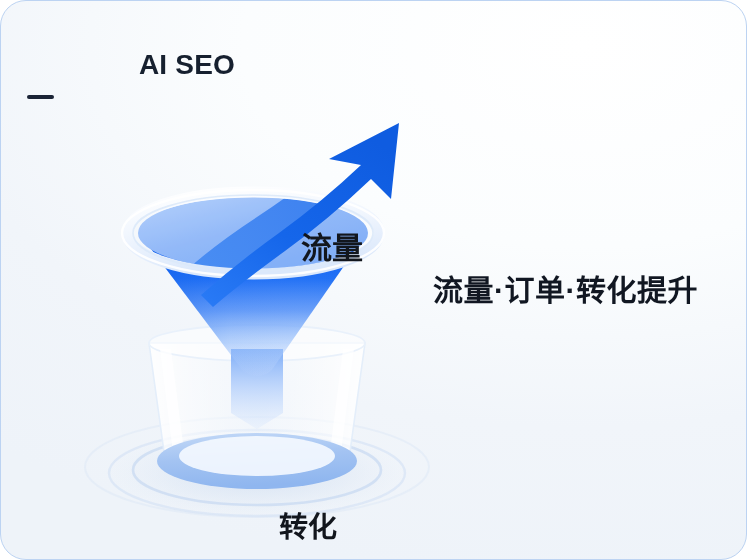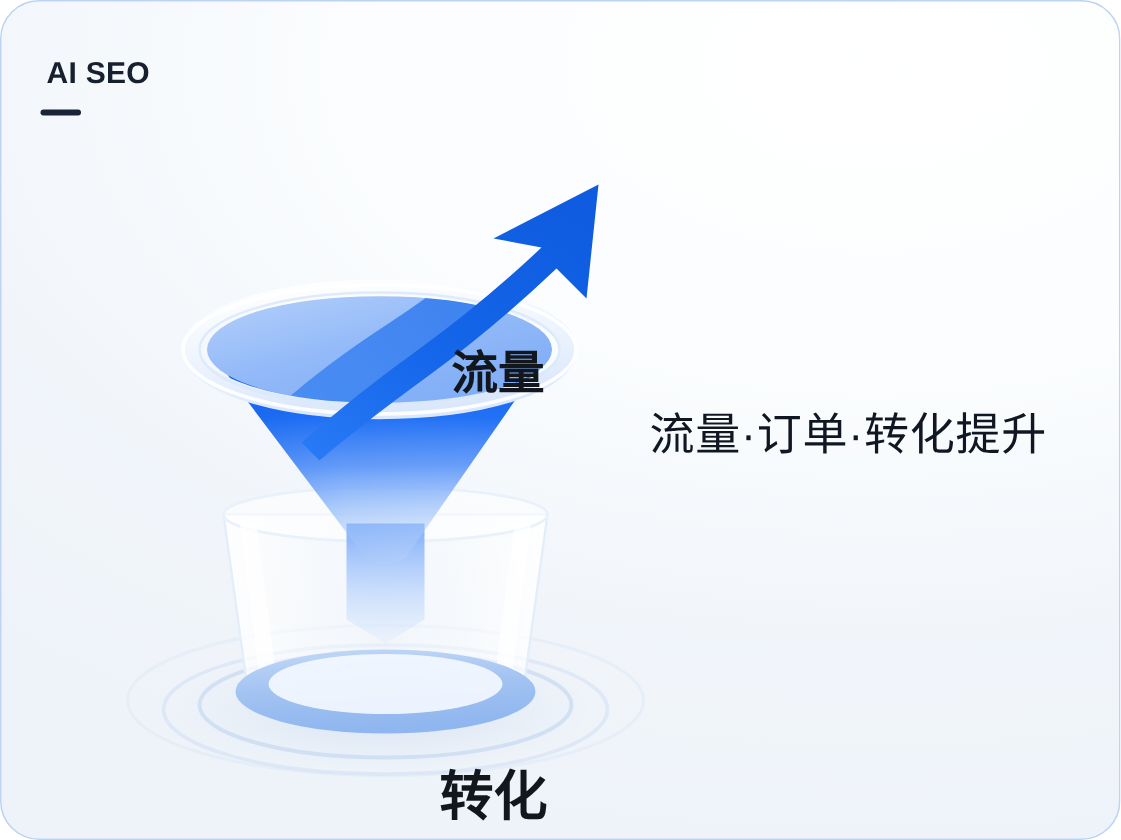--- a/index.html
+++ b/index.html
@@ -29,43 +29,44 @@
   }
 
   
   #brand {
     position: absolute;
     left: 26px;
     top: 34px;
     width: 320px;
   }
   #brand-title {
-    font-size: 20px;
+    font-size: 28px;
     font-weight: bold;
     letter-spacing: .2px;
     color: #16202f;
     line-height: 1;
-    margin: 4px;
+    margin: 16px;
     white-space: nowrap;
+    text-align: center;
   }
   #brand-rule {
     margin-top: 14px;
     width: 27px;
     height: 4px;
     border-radius: 2px;
     background: #1b2436;
   }
 
   
   #tagline {
     position: absolute;
     left: 432px;
     top: 272px;
     font-size: 30px;
-    font-weight: normal;
+    font-weight: bold;
     color: #111722;
     letter-spacing: .5px;
     white-space: nowrap;
     line-height: 1.2;
   }
 
   
   #art {
     position: absolute;
     left: 60px;
@@ -82,23 +83,23 @@
     color: #12161d;
     white-space: nowrap;
     line-height: 1;
   }
   #label-traffic {
     left: 240px;
     top: 152px;
     font-size: 31px;
   }
   #label-conversion {
-    left: 232px;
+    left: 218px;
     top: 432px;
-    font-size: 36px;
+    font-size: 29px;
   }
 </style>
 </head>
 <body>
 
 <div id="poster">
 
   <div id="brand">
     <h1 id="brand-title">AI SEO</h1>
     <div id="brand-rule"></div>

